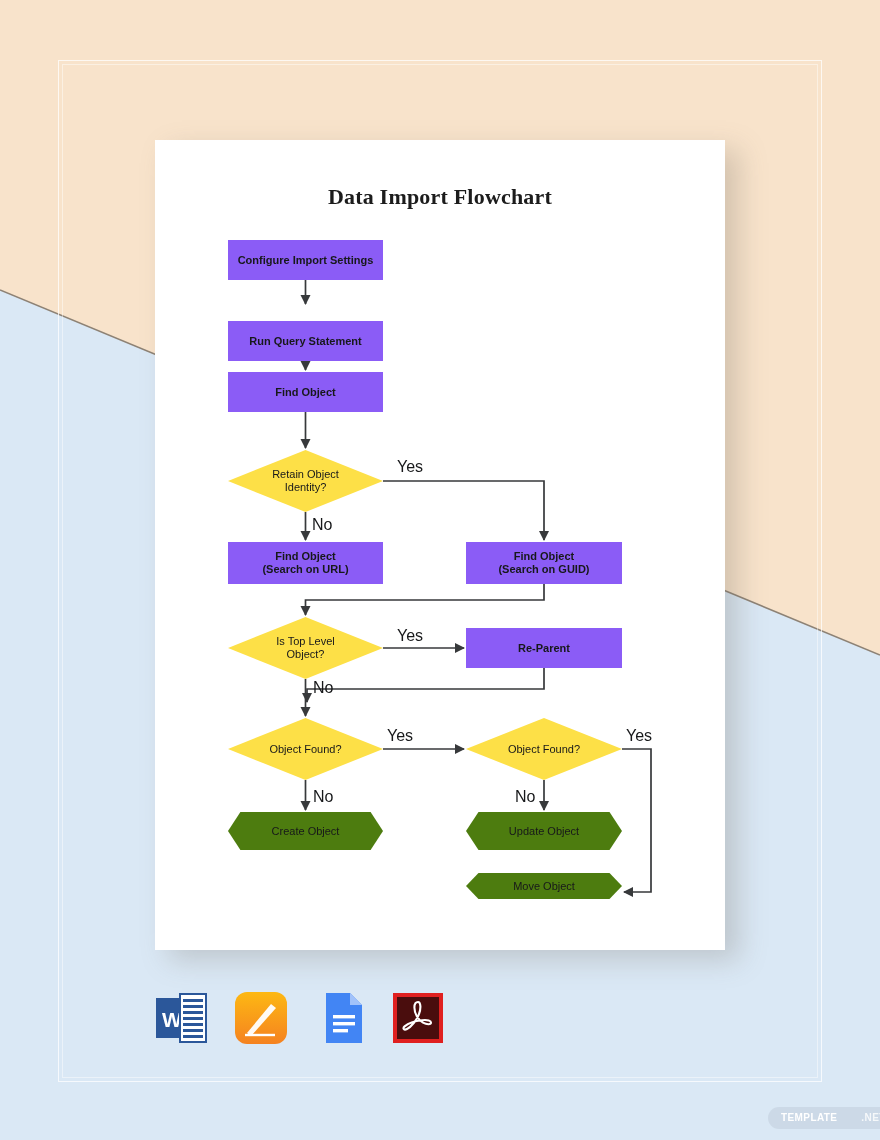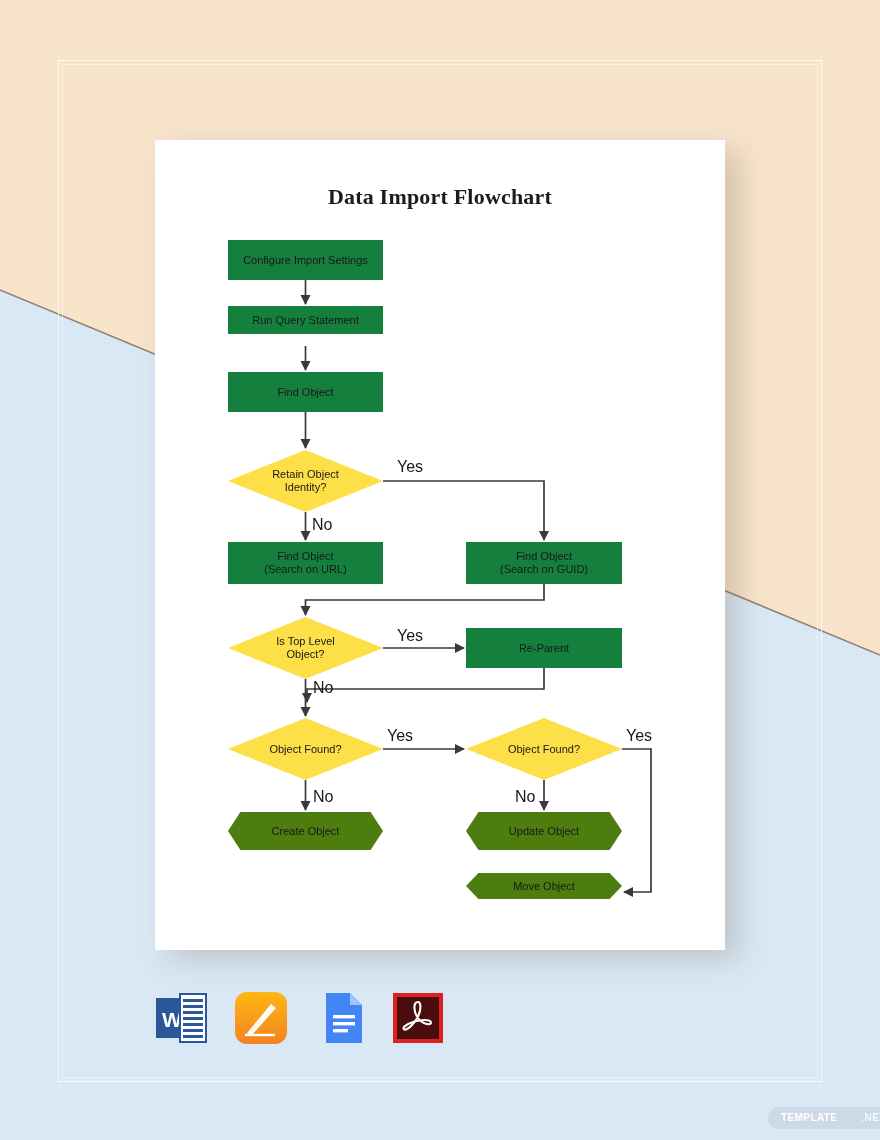--- a/index.html
+++ b/index.html
@@ -42,21 +42,21 @@
   
   #flow{position:absolute;left:0;top:0;width:570px;height:810px;}
   #wires{position:absolute;left:0;top:0;width:570px;height:810px;}
   .node{
     position:absolute;box-sizing:border-box;
     display:flex;align-items:center;justify-content:center;
     text-align:center;line-height:1.18;
     font-size:11px;color:#17181a;
     font-family:"Liberation Sans", sans-serif;
   }
-  .proc{background:#15803d;}
+  .proc{background:#8b5cf6;font-weight:bold;}
   .dec{background:#fde047;
        clip-path:polygon(50% 0,100% 50%,50% 100%,0 50%);}
   .hex{background:#4d7c0f;
        clip-path:polygon(8% 0,92% 0,100% 50%,92% 100%,8% 100%,0 50%);align-items:center;}
   .elbl{
     position:absolute;font-size:16px;color:#17181a;
     font-family:"Liberation Sans", sans-serif;white-space:nowrap;
   }
   
   #icons{position:absolute;left:150px;top:988px;width:320px;height:62px;}
@@ -125,21 +125,21 @@
         <path d="M389,640 L389,670"></path>
 
         <path d="M467,609 L496,609 L496,752 L469,752"></path>
       </g>
     </svg>
 
     <div class="node proc" style="left:73px;top:100px;width:155px;height:40px;">
       <span>Configure Import Settings</span>
     </div>
 
-    <div class="node proc" style="left:73px;top:166px;width:155px;height:28px;">
+    <div class="node proc" style="left:73px;top:181px;width:155px;height:40px;">
       <span>Run Query Statement</span>
     </div>
 
     <div class="node proc" style="left:73px;top:232px;width:155px;height:40px;">
       <span>Find Object</span>
     </div>
 
     <div class="node dec" style="left:73px;top:310px;width:155px;height:62px;">
       <span style="white-space:pre-line;">Retain Object
 Identity?</span>

